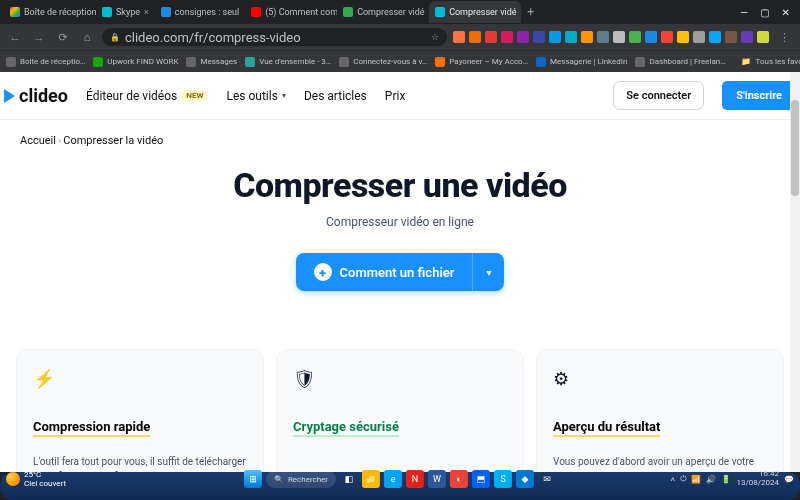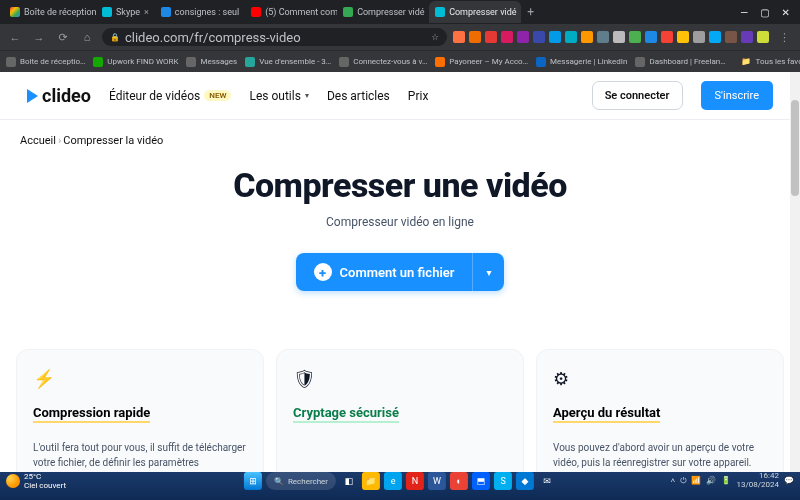--- a/index.html
+++ b/index.html
@@ -30,56 +30,56 @@
   .ext { width: 12px; height: 12px; border-radius: 2px; cursor: pointer; }
   .menu-dots { color: #9aa0a6; font-size: 11px; padding: 0 4px; cursor: pointer; }
 
   .bk-row { display: flex; align-items: center; height: 22px; background: #35363a; padding: 0 6px; gap: 8px; border-top: 1px solid #2a2b2f; }
   .bk { display: flex; align-items: center; gap: 4px; color: #bdc1c6; font-size: 8px; white-space: nowrap; cursor: pointer; }
   .bk .bkico { width: 10px; height: 10px; background: #666; border-radius: 2px; }
   .bk-spacer { flex: 1; }
 
   
   .page { flex: 1; background: #fff; overflow: hidden; position: relative; }
-  .site-header { height: 48px; display: flex; align-items: center; padding: 0 27px; gap: 18px; border-bottom: 1px solid #eceef3; }
+  .site-header { height: 48px; display: flex; align-items: center; padding: 0 4px; gap: 18px; border-bottom: 1px solid #eceef3; }
   .brand { display: flex; align-items: center; gap: 4px; font-weight: 700; font-size: 18px; color: #111; cursor: pointer; }
   .brand .play { width: 0; height: 0; border-top: 7px solid transparent; border-bottom: 7px solid transparent; border-left: 11px solid #1890ff; }
   .nav-link { font-size: 12px; color: #111; display: flex; align-items: center; gap: 4px; cursor: pointer; }
   .new-badge { font-size: 8px; background: #fef9c3; color: #8a5a00; padding: 1px 5px; border-radius: 7px; font-weight: 600; }
   .caret { font-size: 8px; color: #555; }
   .sh-spacer { flex: 1; }
   .btn-outline { border: 1px solid #d0d5dd; background: #fff; color: #111; font-size: 11px; padding: 7px 12px; border-radius: 7px; font-weight: 600; cursor: pointer; }
-  .btn-primary-sm { border: none; background: #1890ff; color: #fff; font-size: 11px; padding: 8px 14px; border-radius: 5px; font-weight: 400; cursor: pointer; }
+  .btn-primary-sm { border: none; background: #1890ff; color: #fff; font-size: 11px; padding: 8px 14px; border-radius: 5px; font-weight: 700; cursor: pointer; }
 
   .crumbs { padding: 14px 20px; font-size: 11px; color: #111; display: flex; gap: 2px; }
   .crumb-sep { color: #aaa; }
   .crumbs span { cursor: pointer; }
 
   .hero { text-align: center; margin-top: 4px; }
   .hero h1 { font-size: 34px; font-weight: 800; color: #101828; letter-spacing: -0.5px; }
   .hero .sub { font-size: 12px; color: #475467; margin-top: 10px; }
 
   .upload-wrap { display: flex; justify-content: center; margin-top: 24px; }
   .upload-btn { display: flex; align-items: stretch; border-radius: 8px; overflow: hidden; box-shadow: 0 2px 6px rgba(24,144,255,.3); }
   .upload-main { background: #1890ff; color: #fff; font-size: 13px; font-weight: 600; display: flex; align-items: center; gap: 8px; padding: 10px 18px; cursor: pointer; }
   .plus-circle { width: 18px; height: 18px; background: #fff; border-radius: 50%; color: #1890ff; display: flex; align-items: center; justify-content: center; font-size: 13px; font-weight: 800; }
   .upload-caret { background: #1890ff; border-left: 1px solid rgba(255,255,255,.25); width: 32px; display: flex; align-items: center; justify-content: center; color: #fff; font-size: 10px; cursor: pointer; }
 
   .features { display: flex; gap: 12px; padding: 0 16px; margin-top: 58px; }
   .card { flex: 1; background: #f9fafb; border: 1px solid #f0f2f5; border-radius: 12px; padding: 18px 16px 16px; }
   .card .icon { font-size: 18px; color: #101828; }
-  .card h3 { font-size: 13px; font-weight: 700; margin-top: 16px; display: inline-block; border-bottom: 2px solid #ffd76a; padding-bottom: 1px; }
+  .card h3 { font-size: 13px; font-weight: 700; margin-top: 30px; display: inline-block; border-bottom: 2px solid #ffd76a; padding-bottom: 1px; }
   .card:nth-child(2) h3 { color: #0a7d4b; border-bottom-color: #b7f0d0; }
   .card p { font-size: 10px; color: #475467; margin-top: 18px; line-height: 1.45; }
 
   .scrollbar { position: absolute; right: 0; top: 0; width: 10px; height: 100%; background: #f1f1f1; }
   .thumb { position: absolute; right: 1px; top: 28px; width: 8px; height: 96px; background: #c1c1c1; border-radius: 4px; }
 
   
-  .taskbar { height: 28px; background: linear-gradient(#1b3a6b,#0e2a55); display: flex; align-items: flex-start; padding: 0 6px; gap: 6px; position: relative; }
+  .taskbar { height: 28px; background: linear-gradient(#1b3a6b,#0e2a55); display: flex; align-items: flex-end; padding: 12px 6px; gap: 6px; position: relative; border-radius: 13px; }
   .tb-left { display: flex; align-items: center; gap: 4px; color: #fff; font-size: 8px; }
   .tb-left .weather { width: 14px; height: 14px; background: radial-gradient(circle at 30% 30%, #ffd54f, #ff9800 60%); border-radius: 50%; }
   .tb-center { position: absolute; left: 50%; transform: translateX(-50%); display: flex; gap: 4px; align-items: center; }
   .tb-ico { width: 18px; height: 18px; border-radius: 3px; display: flex; align-items: center; justify-content: center; color: #fff; font-size: 9px; cursor: pointer; }
   .search-pill { background: rgba(255,255,255,.12); border-radius: 12px; height: 18px; display: flex; align-items: center; gap: 4px; padding: 0 8px; color: #cfd8dc; font-size: 8px; cursor: text; }
   .tb-right { margin-left: auto; display: flex; gap: 5px; align-items: center; color: #cfd8dc; font-size: 8px; }
   .clock { text-align: right; line-height: 1.1; }
 </style>
 </head>
 <body>

